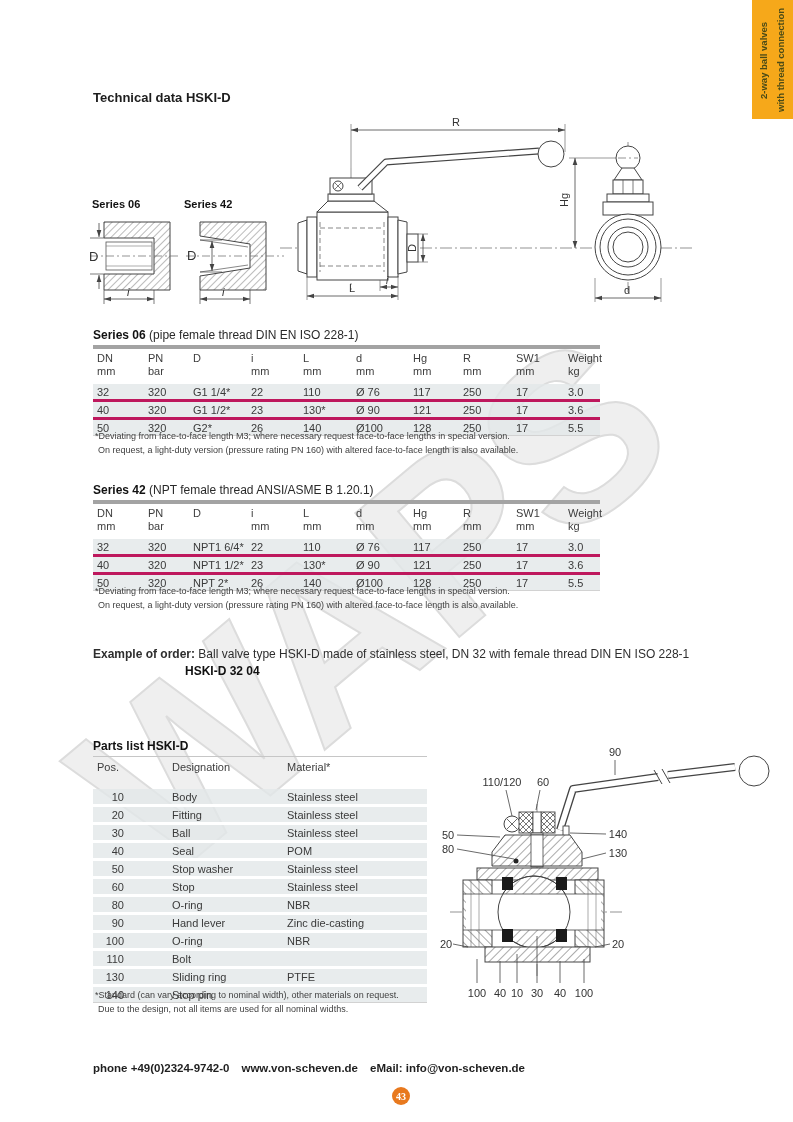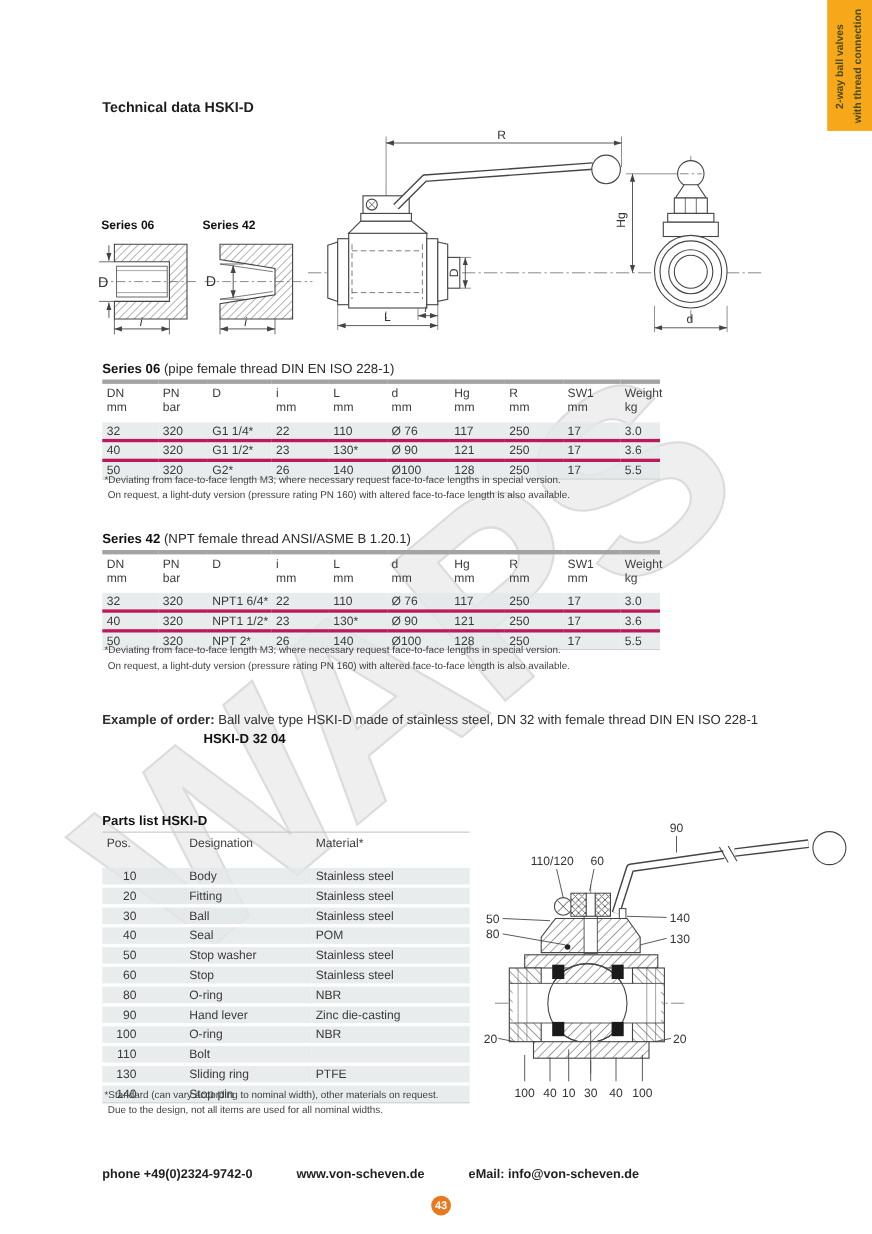--- a/index.html
+++ b/index.html
@@ -57,26 +57,26 @@
   }
   table.parts-table tbody tr:last-child td{border-bottom:1px solid #d2d2d2;}
   table.parts-table td:first-child{text-align:right;padding-right:44px;}
   table.parts-table th:first-child{text-align:left;}
   .footnote{position:absolute;left:95px;font-size:9px;color:#3f3f3f;line-height:1.55;}
   .footnote .fn2{padding-left:3px;}
   
   .example{position:absolute;left:93px;top:647px;font-size:12px;color:#2e2e2e;}
   .example .order-code{font-weight:bold;margin-left:92px;margin-top:3px;color:#111;}
   
-  .footer{position:absolute;left:93px;top:1062px;display:flex;gap:40px;
+  .footer{position:absolute;left:93px;top:1062px;display:flex;gap:12px;
     font-size:11.5px;font-weight:bold;color:#1f1f1f;}
   .page-dot{
     position:absolute;left:392px;top:1087px;width:18px;height:18px;border-radius:50%;
     background:#E8791E;color:#fff;font-size:10px;font-weight:bold;
-    display:flex;align-items:center;justify-content:center;
+    display:flex;align-items:center;justify-content:center;font-family:Liberation Serif, serif;
   }
   svg text{font-family:"Liberation Sans", sans-serif;fill:#333;}
   svg .dimtxt{font-size:11px;}
   svg .callout{font-size:11px;}
   svg .thumb-label{font-size:11px;font-weight:bold;fill:#111;}
 </style>
 </head>
 <body>
 
 <div class="watermark">WAPS</div>

